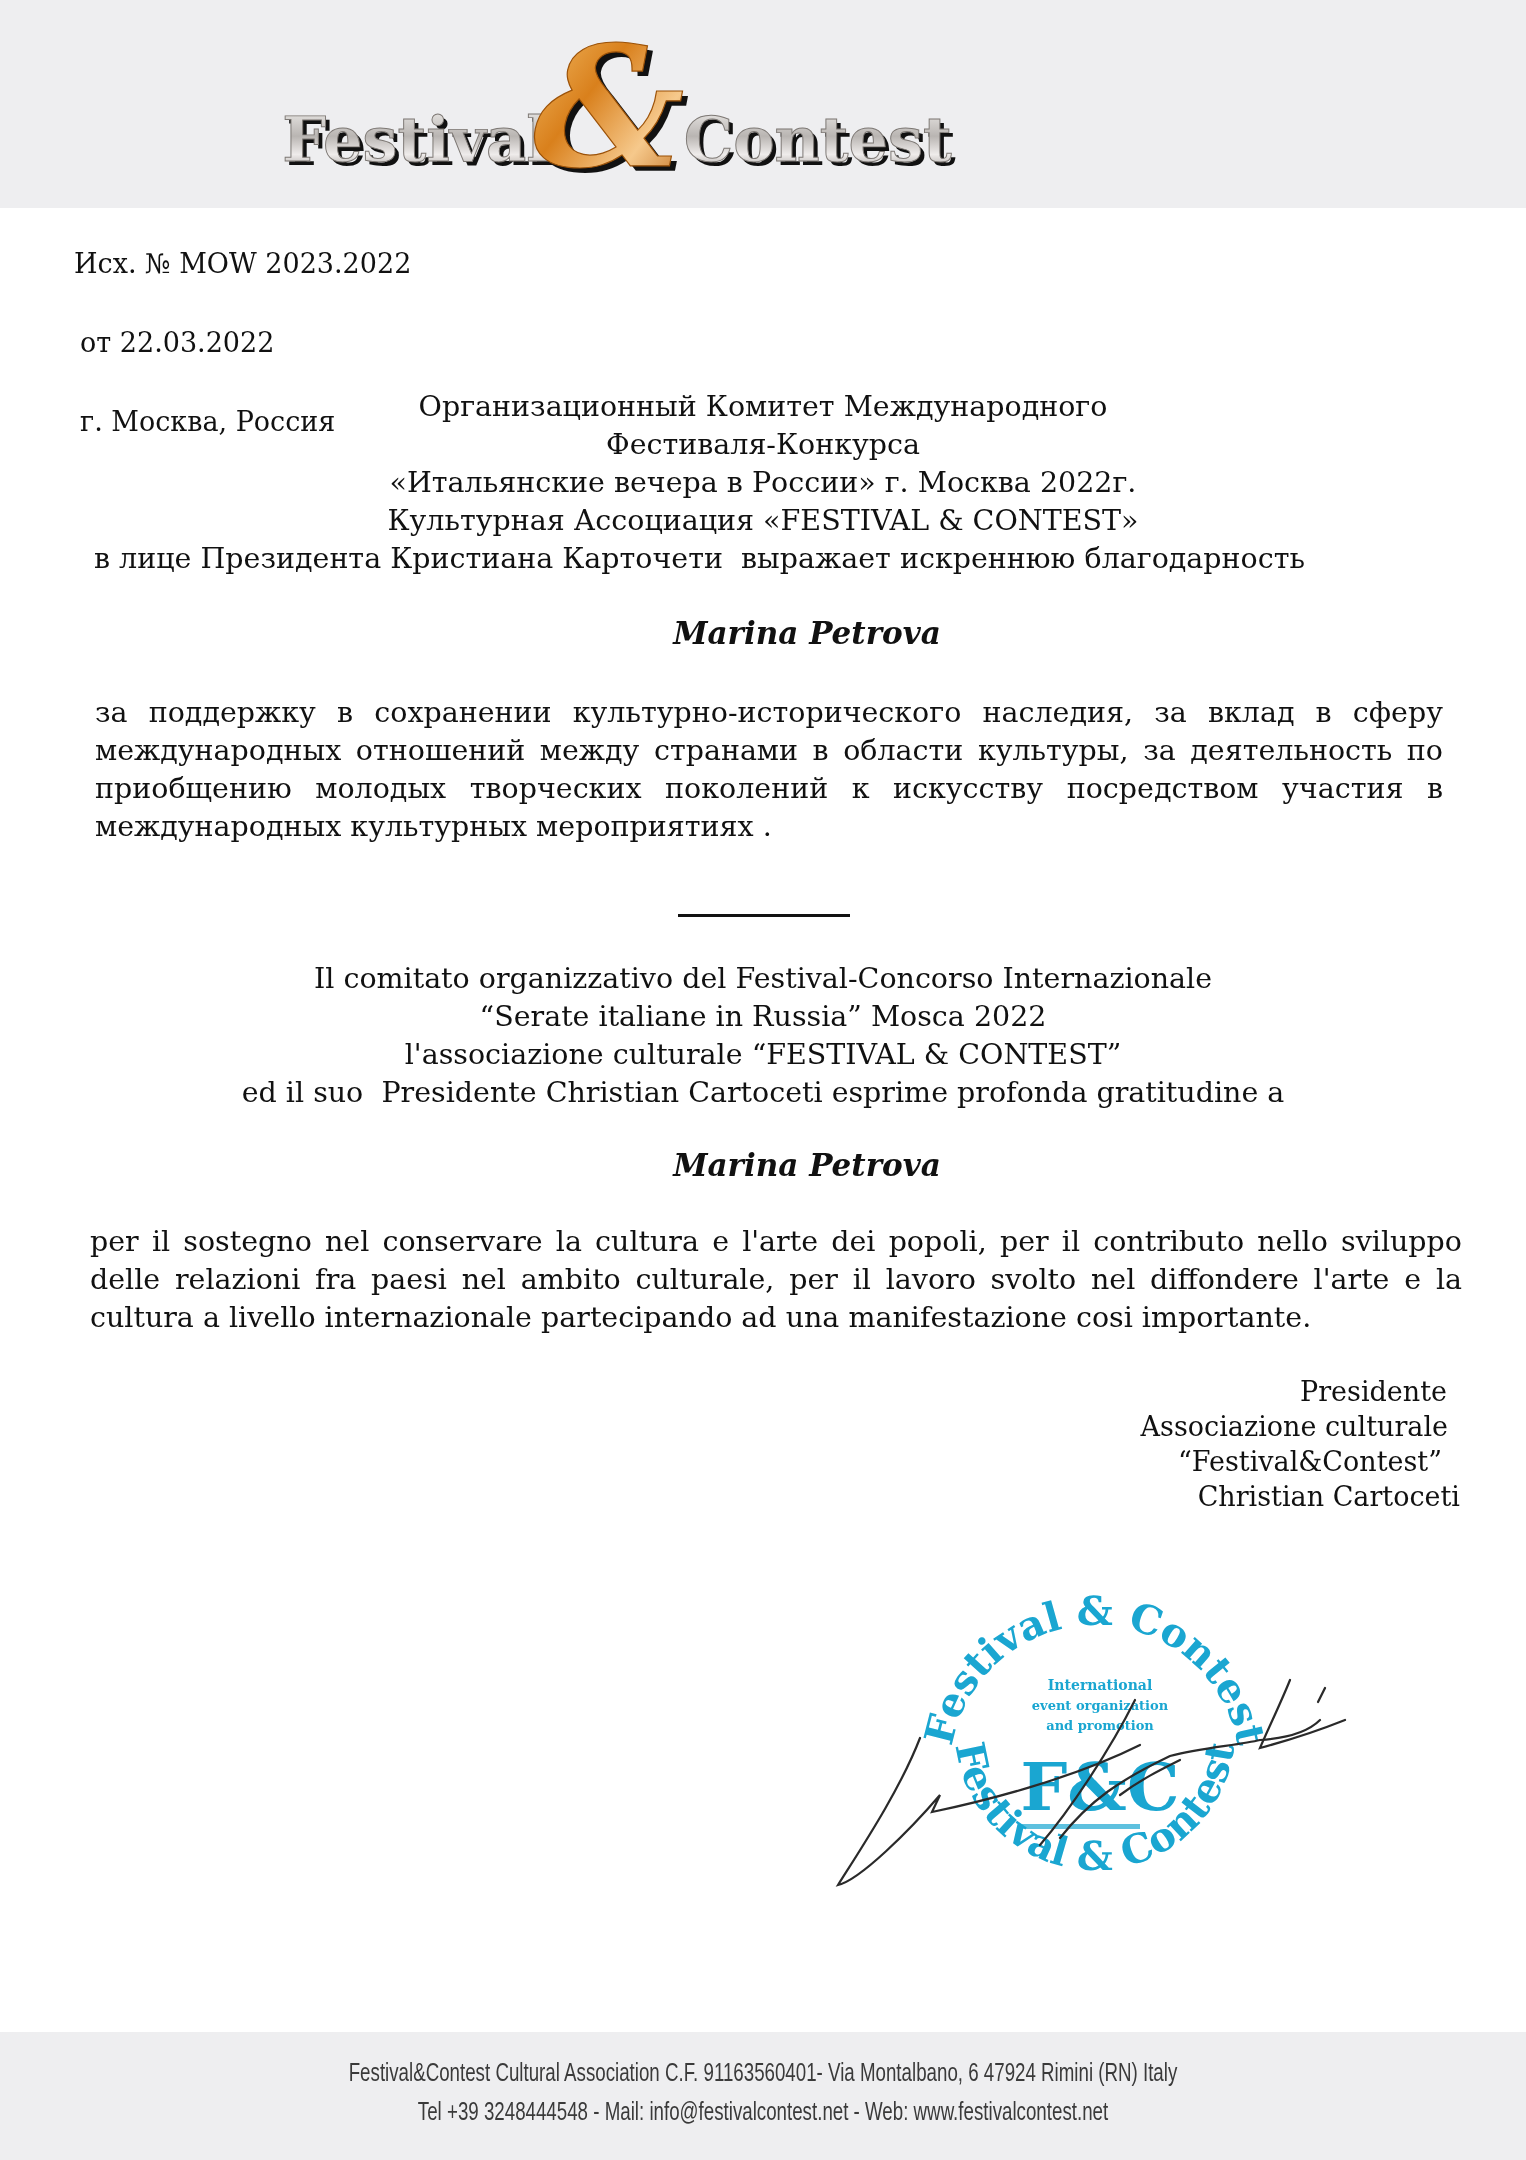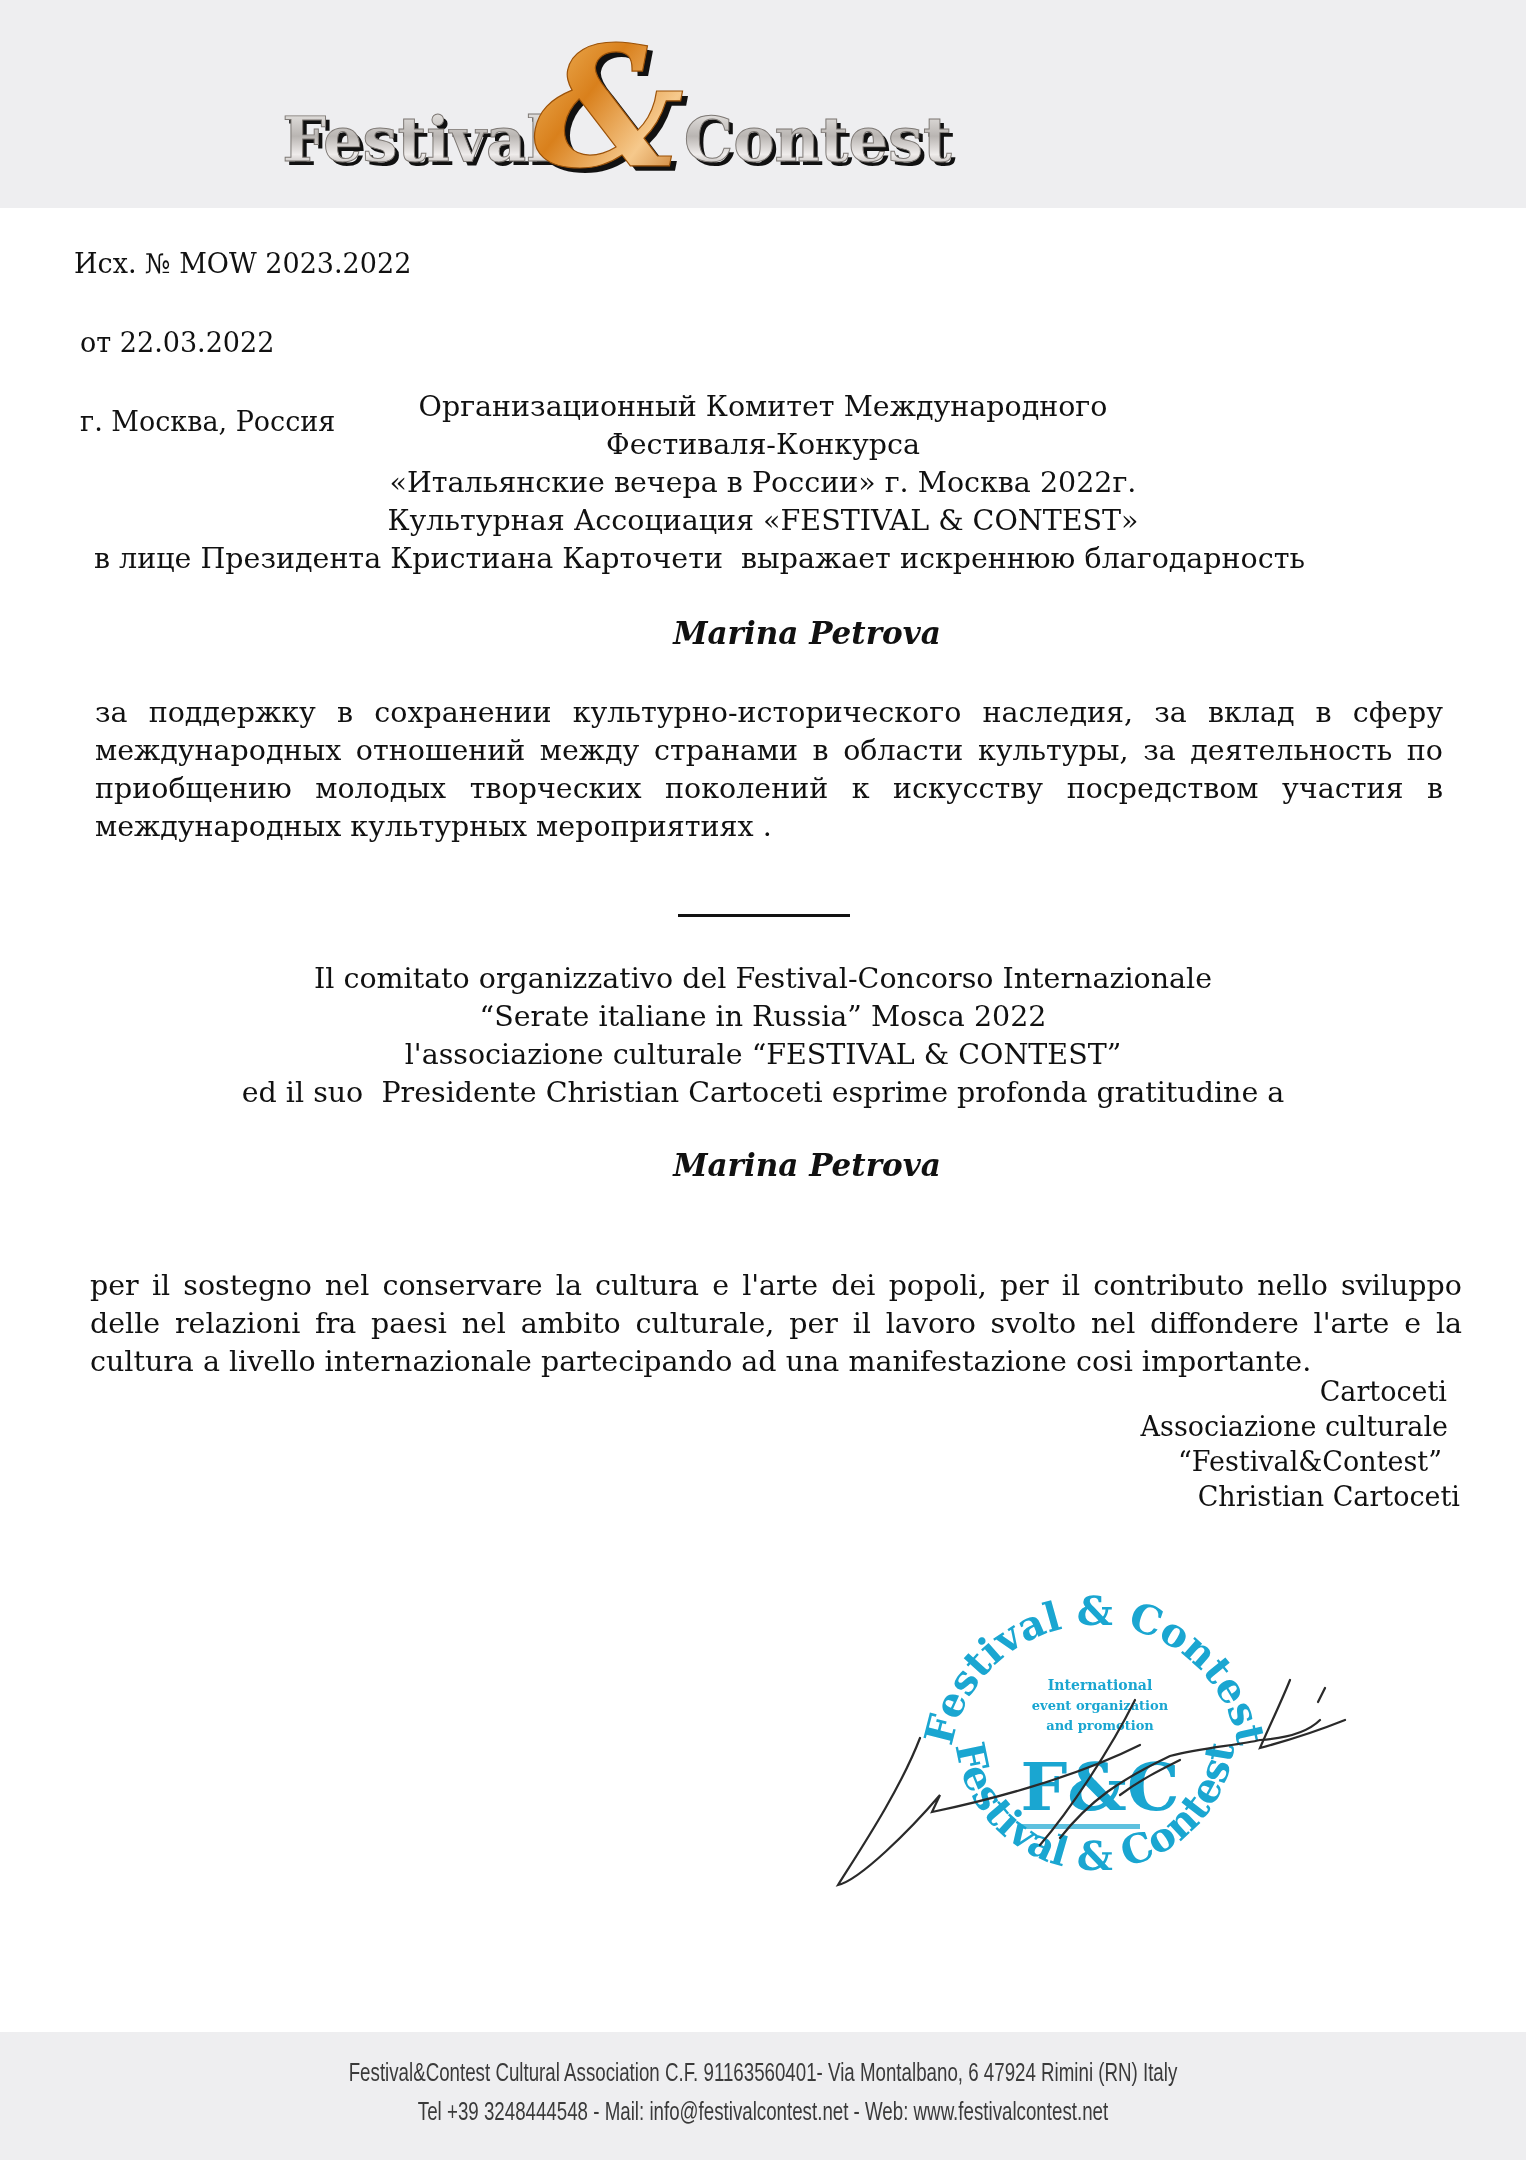--- a/index.html
+++ b/index.html
@@ -31,21 +31,21 @@
     font-weight: bold; font-style: italic; font-size: 31px; padding-left: 44px;
   }
   .honoree-1 { top: 615px; }
   .honoree-2 { top: 1147px; }
 
   .para {
     position: absolute; text-align: justify; text-align-last: left;
     font-size: 28.5px; line-height: 38px;
   }
   .para-ru { left: 95px; width: 1348px; top: 694px; }
-  .para-it { left: 90px; width: 1372px; top: 1223px; margin-top: 44px; }
+  .para-it { left: 90px; width: 1372px; top: 1223px; }
 
   .divider {
     position: absolute; left: 678px; top: 914px; width: 172px; height: 3px; background: #111;
   }
   .it-head { top: 960px; }
 
   .sign-block {
     position: absolute; right: 66px; top: 1374px; text-align: right;
     font-size: 27px; line-height: 35px;
   }
@@ -127,21 +127,21 @@
   <div>“Serate italiane in Russia” Mosca 2022</div>
   <div>l'associazione culturale “FESTIVAL &amp; CONTEST”</div>
   <div>ed il suo  Presidente Christian Cartoceti esprime profonda gratitudine a</div>
 </div>
 
 <div class="honoree honoree-2">Marina Petrova</div>
 
 <div class="para para-it">per il sostegno nel conservare la cultura e l'arte dei popoli, per il contributo nello sviluppo delle relazioni fra paesi  nel ambito culturale, per il lavoro svolto nel diffondere l'arte e la cultura a livello internazionale partecipando ad una manifestazione cosi importante.</div>
 
 <div class="sign-block">
-  <div class="s1">Cartoceti</div>
+  <div class="s1">Presidente</div>
   <div class="s2">Associazione culturale</div>
   <div class="s3">“Festival&amp;Contest”</div>
   <div class="s4">Christian Cartoceti</div>
 </div>
 
 <div class="stamp">
   <svg viewBox="0 0 560 330" xmlns="http://www.w3.org/2000/svg">
     <defs>
       <path id="ringTop" d="M 130 190 A 145 145 0 0 1 420 190"></path>
       <path id="ringBottom" d="M 135 150 A 140 140 0 0 0 415 150"></path>

